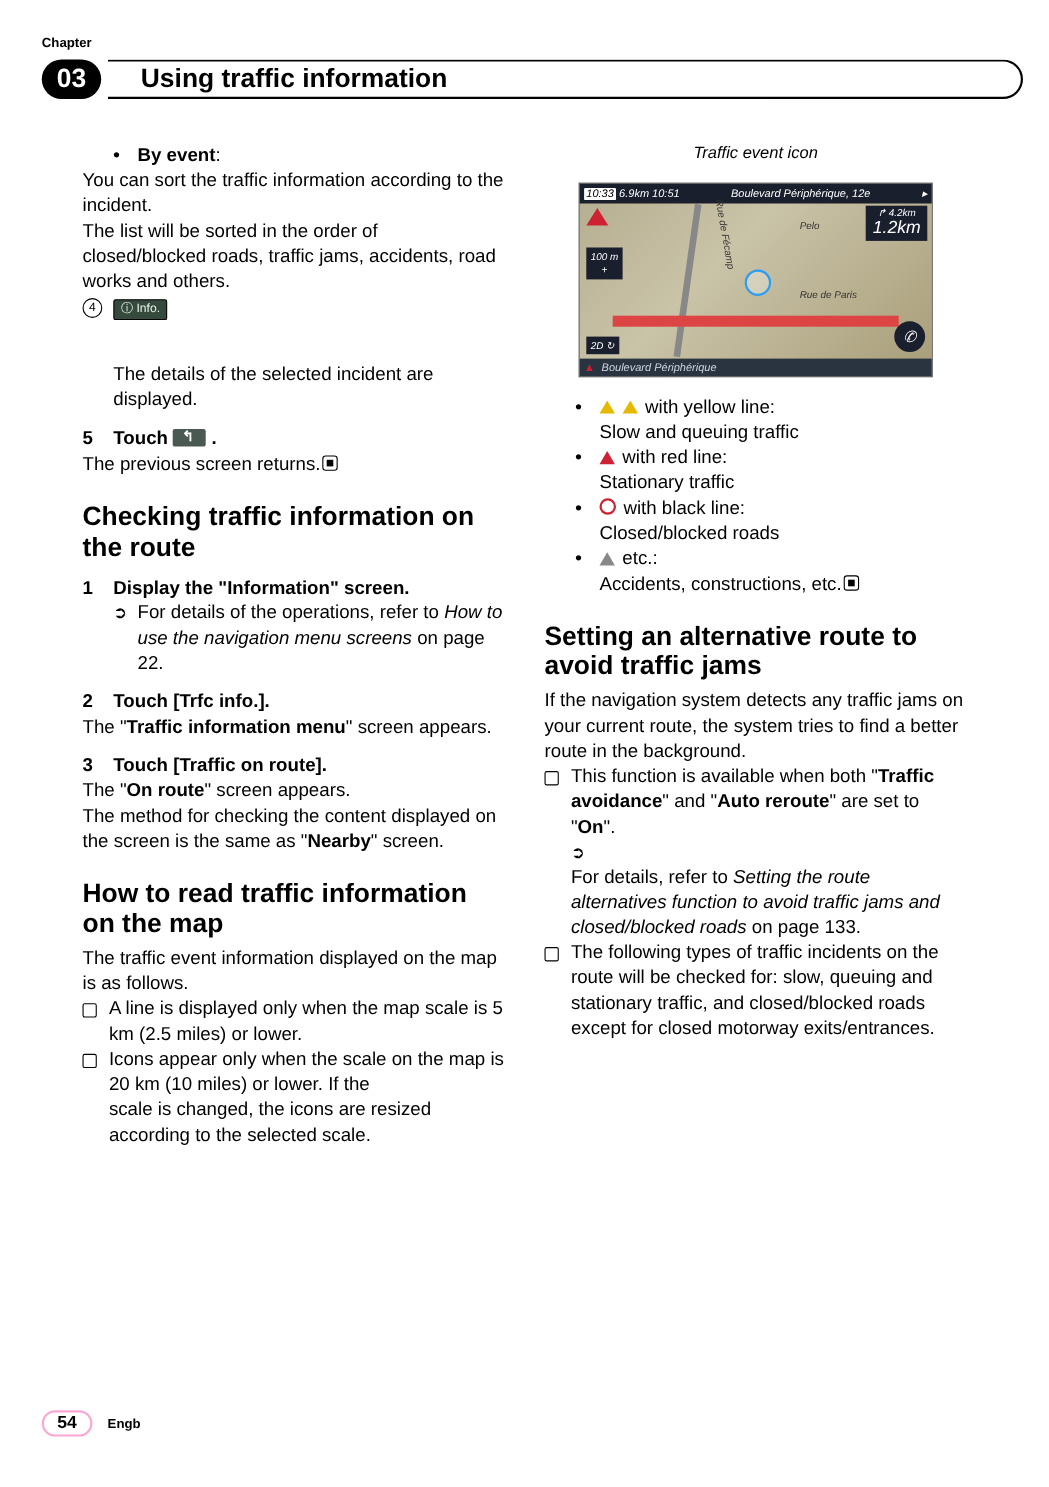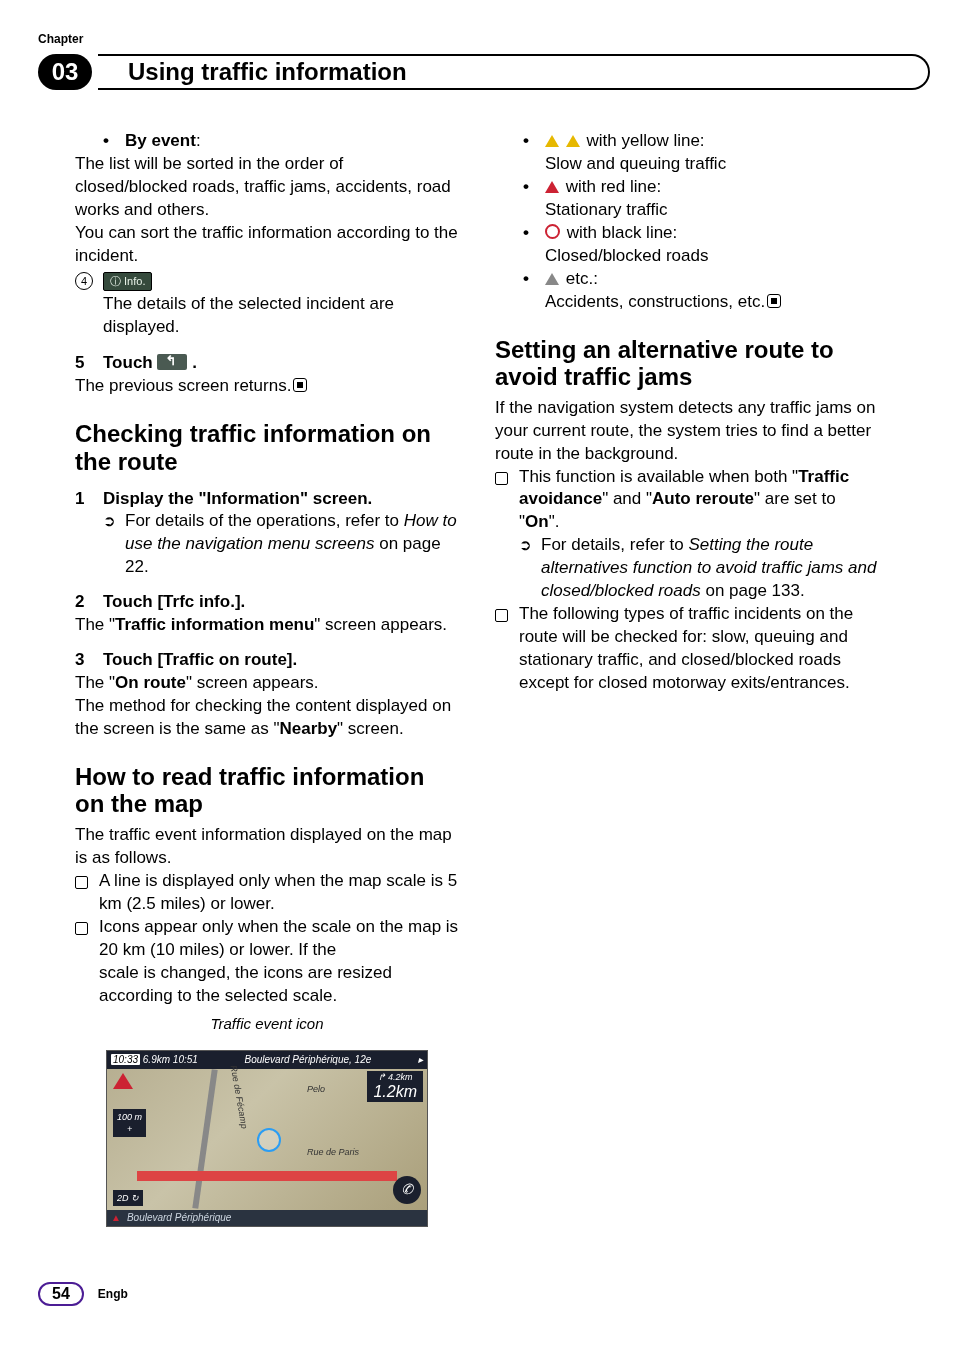--- a/index.html
+++ b/index.html
@@ -271,21 +271,21 @@
   }
   .footer{
     position:absolute;
     left:38px;
     bottom:46px;
     display:flex;
     align-items:center;
     gap:14px;
   }
   .page-badge{
-    border:2px solid #4c1d95;
+    border:2px solid #f9a8d4;
     border-radius:14px;
     padding:1px 12px;
     font-weight:bold;
     font-size:16px;
   }
   .engb{
     font-size:12px;
     font-weight:bold;
   }
   .rotate-arrow::before { content:"➲"; font-size:15px; }
@@ -301,28 +301,28 @@
 </div>
 
 <div class="columns">
 
   <div class="bullet-row">
     <div class="dot">•</div>
     <div class="txt">
       <b>By event</b><span>:</span>
     </div>
   </div>
+  <p class="indent-sub">You can sort the traffic information according to the incident.</p>
   <p class="indent-sub">The list will be sorted in the order of closed/blocked roads, traffic jams, accidents, road works and others.</p>
-  <p class="indent-sub">You can sort the traffic information according to the incident.</p>
 
   <div class="circ-row" style="margin-top:2px;">
     <div class="num"><span class="circ-num">4</span></div>
     <div><span class="info-btn">ⓘ Info.</span></div>
   </div>
-  <p style="margin-left:28px;">The details of the selected incident are displayed.</p>
+  <p style="margin-left:28px;margin-top:36px;">The details of the selected incident are displayed.</p>
 
   <div class="step-row" style="margin-top:14px;">
     <div class="snum">5</div>
     <div class="stxt">
       <span>Touch </span>
       <span class="back-btn"></span>
       <span>.</span>
     </div>
   </div>
   <p>
@@ -449,21 +449,21 @@
 
   <h2 class="sec">Setting an alternative route to avoid traffic jams</h2>
   <p>If the navigation system detects any traffic jams on your current route, the system tries to find a better route in the background.</p>
 
   <div class="note-row">
     <div class="box"><span class="note-box"></span></div>
     <div>
       <span>This function is available when both "</span><b>Traffic avoidance</b><span>" and "</span><b>Auto reroute</b><span>" are set to "</span><b>On</b><span>".</span>
     </div>
   </div>
-  <div class="hint-row" style="margin-left:24px;">
+  <div class="hint-row" style="margin-left:24px;flex-direction:column;">
     <div class="arrow rotate-arrow"></div>
     <div class="htxt">
       <span>For details, refer to </span><i>Setting the route alternatives function to avoid traffic jams and closed/blocked roads</i><span> on page 133.</span>
     </div>
   </div>
   <div class="note-row">
     <div class="box"><span class="note-box"></span></div>
     <div>The following types of traffic incidents on the route will be checked for: slow, queuing and stationary traffic, and closed/blocked roads except for closed motorway exits/entrances.</div>
   </div>
 

